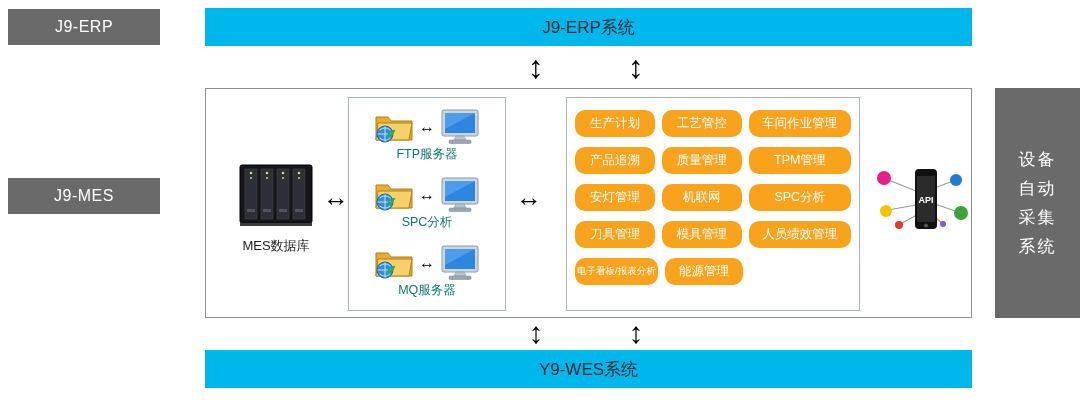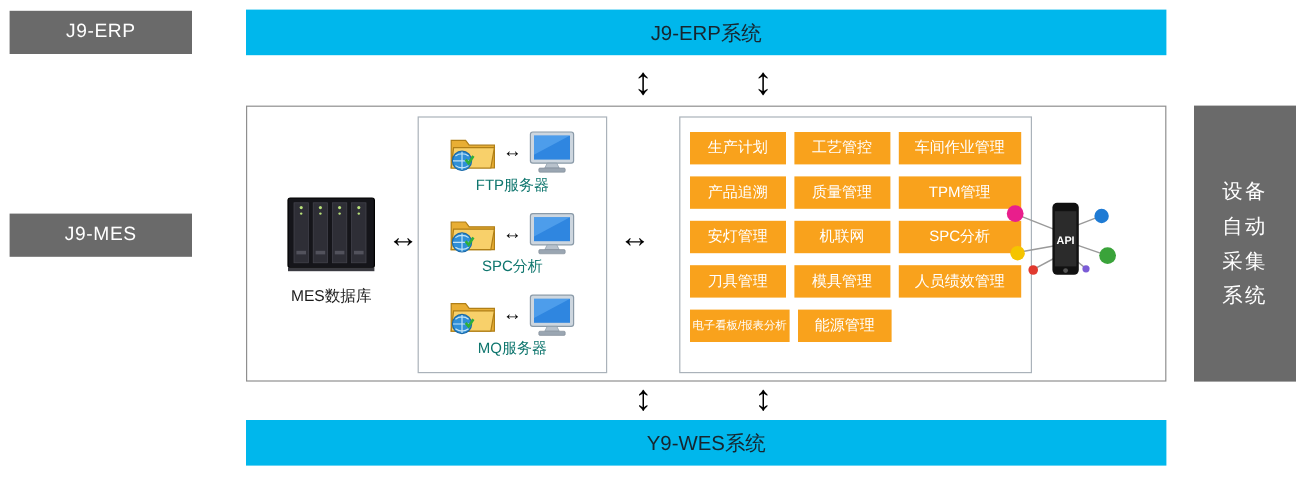--- a/index.html
+++ b/index.html
@@ -88,30 +88,30 @@
   .modules-box {
     position:absolute; left:360px; top:8px; width:294px; height:214px;
     border:1px solid #aab2ba; background:#fff;
     padding:12px 8px 8px 8px;
   }
   .module-row { display:flex; gap:7px; margin-bottom:10px; }
   .module-btn {
     background:var(--orange,#f9a21c); color:#fff;
     font-size:12.5px; height:27px;
     display:flex; align-items:center; justify-content:center;
-    white-space:nowrap; padding:0 2px;
+    white-space:nowrap; padding:0 2px;border-radius:10px;
   }
   .col-a { flex:1; }
   .col-b { flex:1; }
   .col-c { flex:1.3; }
   .module-btn.small { font-size:9.5px; }
   .spacer { background:transparent; }
 
   
-  .api-group { position:absolute; left:628px; top:76px; }
+  .api-group { position:absolute; left:666px; top:76px; }
 </style>
 </head>
 <body>
 
 <div class="canvas">
 
   <div class="side-label erp">J9-ERP</div>
   <div class="side-label mes">J9-MES</div>
 
   <div class="bar top">J9-ERP系统</div>

